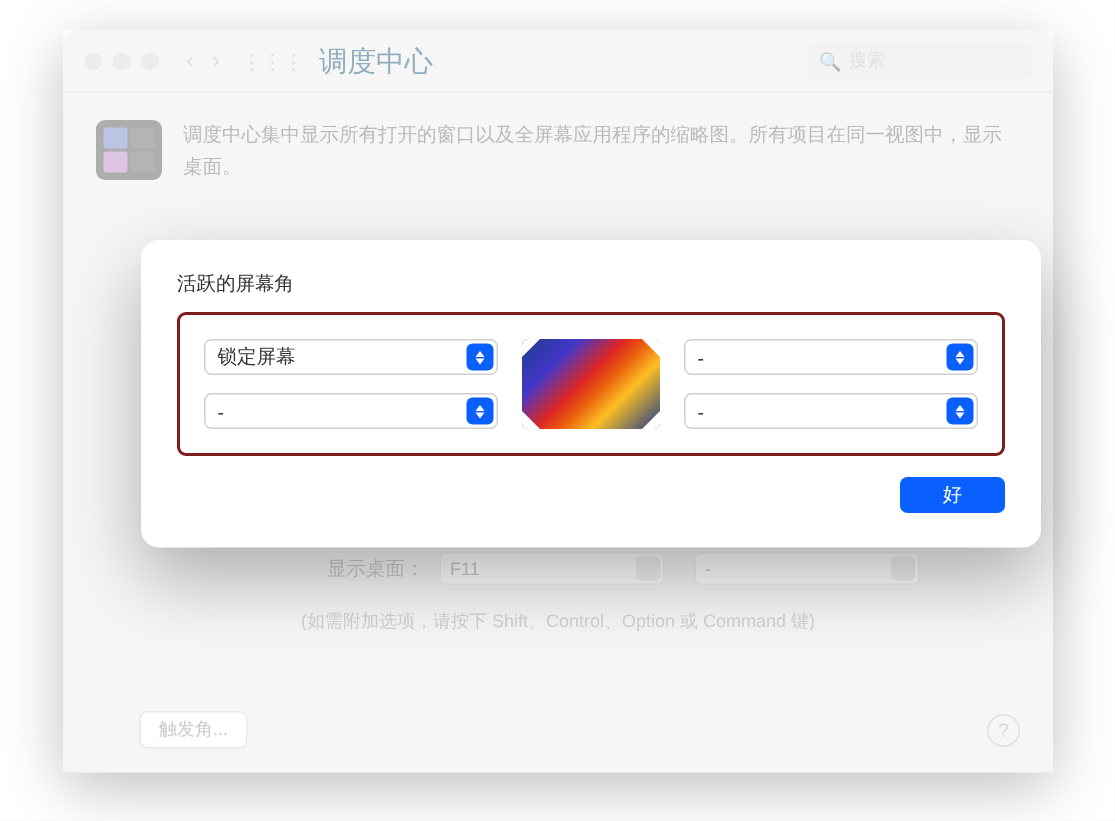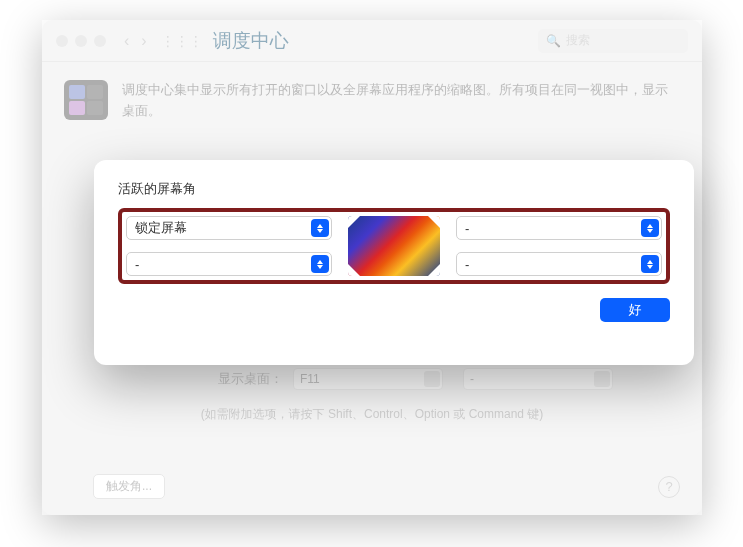--- a/index.html
+++ b/index.html
@@ -48,21 +48,21 @@
     
     
     .modal {
       position: absolute; top: 160px; left: 72px; width: 600px; height: 205px;
       background: #fff; border-radius: 12px; box-shadow: 0 20px 50px rgba(0,0,0,0.3);
       padding: 20px 24px 16px;
       margin-left: 22px;
     }
     .modal-title { font-size: 13px; color: #333; margin-bottom: 10px; }
     .corners-box {
-      border: 4px solid #7f1d1d; border-radius: 6px; padding: 4px;
+      border: 2px solid #7f1d1d; border-radius: 6px; padding: 16px;
       display: grid; grid-template-columns: 1fr auto 1fr; gap: 12px 16px; align-items: center;
     }
     .corner-select {
       height: 24px; background: #fff; border: 1px solid #d0d0d0; border-radius: 5px;
       display: flex; align-items: center; padding: 0 8px; font-size: 13px; color: #333; position: relative;
     }
     .corner-select .sel-arrows {
       position: absolute; right: 2px; top: 2px; width: 18px; height: 18px;
       background: #0a60ff; border-radius: 4px; display: flex; flex-direction: column;
       align-items: center; justify-content: center; gap: 0;

